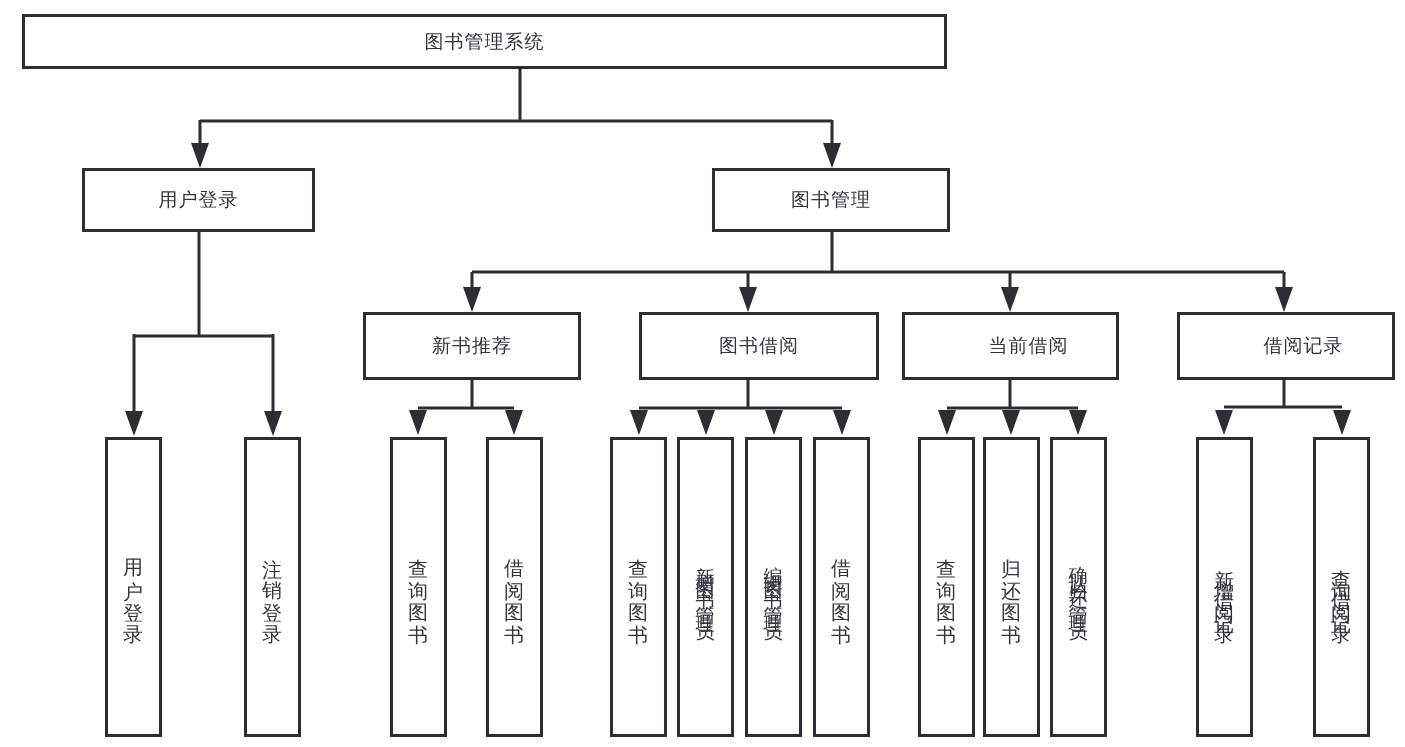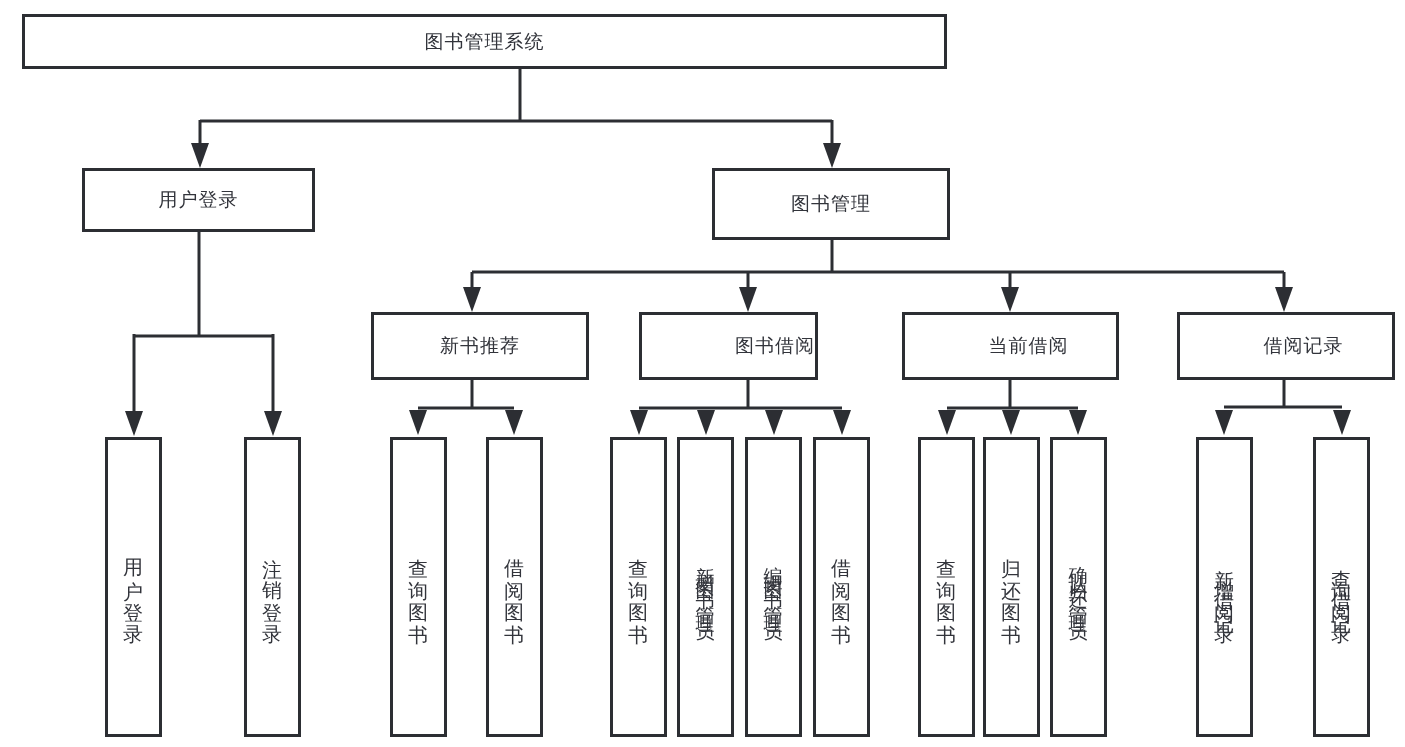--- a/index.html
+++ b/index.html
@@ -140,28 +140,28 @@
     </g>
   </svg>
 
   <div class="hbox" style="left:22px;top:14px;width:925px;height:55px;">
     <span>图书管理系统</span>
   </div>
 
   <div class="hbox" style="left:82px;top:168px;width:233px;height:64px;">
     <span>用户登录</span>
   </div>
-  <div class="hbox" style="left:712px;top:168px;width:238px;height:72px;">
+  <div class="hbox" style="left:712px;top:168px;width:238px;height:64px;">
     <span>图书管理</span>
   </div>
 
-  <div class="hbox" style="left:363px;top:312px;width:218px;height:68px;margin-left:8px;">
+  <div class="hbox" style="left:363px;top:312px;width:218px;height:68px;">
     <span>新书推荐</span>
   </div>
-  <div class="hbox" style="left:639px;top:312px;width:179px;height:68px;justify-content:flex-end;">
+  <div class="hbox" style="left:639px;top:312px;width:240px;height:68px;">
     <span>图书借阅</span>
   </div>
   <div class="hbox" style="left:902px;top:312px;width:217px;height:68px;padding-left:36px;">
     <span>当前借阅</span>
   </div>
   <div class="hbox" style="left:1177px;top:312px;width:218px;height:68px;padding-left:35px;">
     <span>借阅记录</span>
   </div>
 
   <div class="vbox sp-wide" style="left:105px;">

